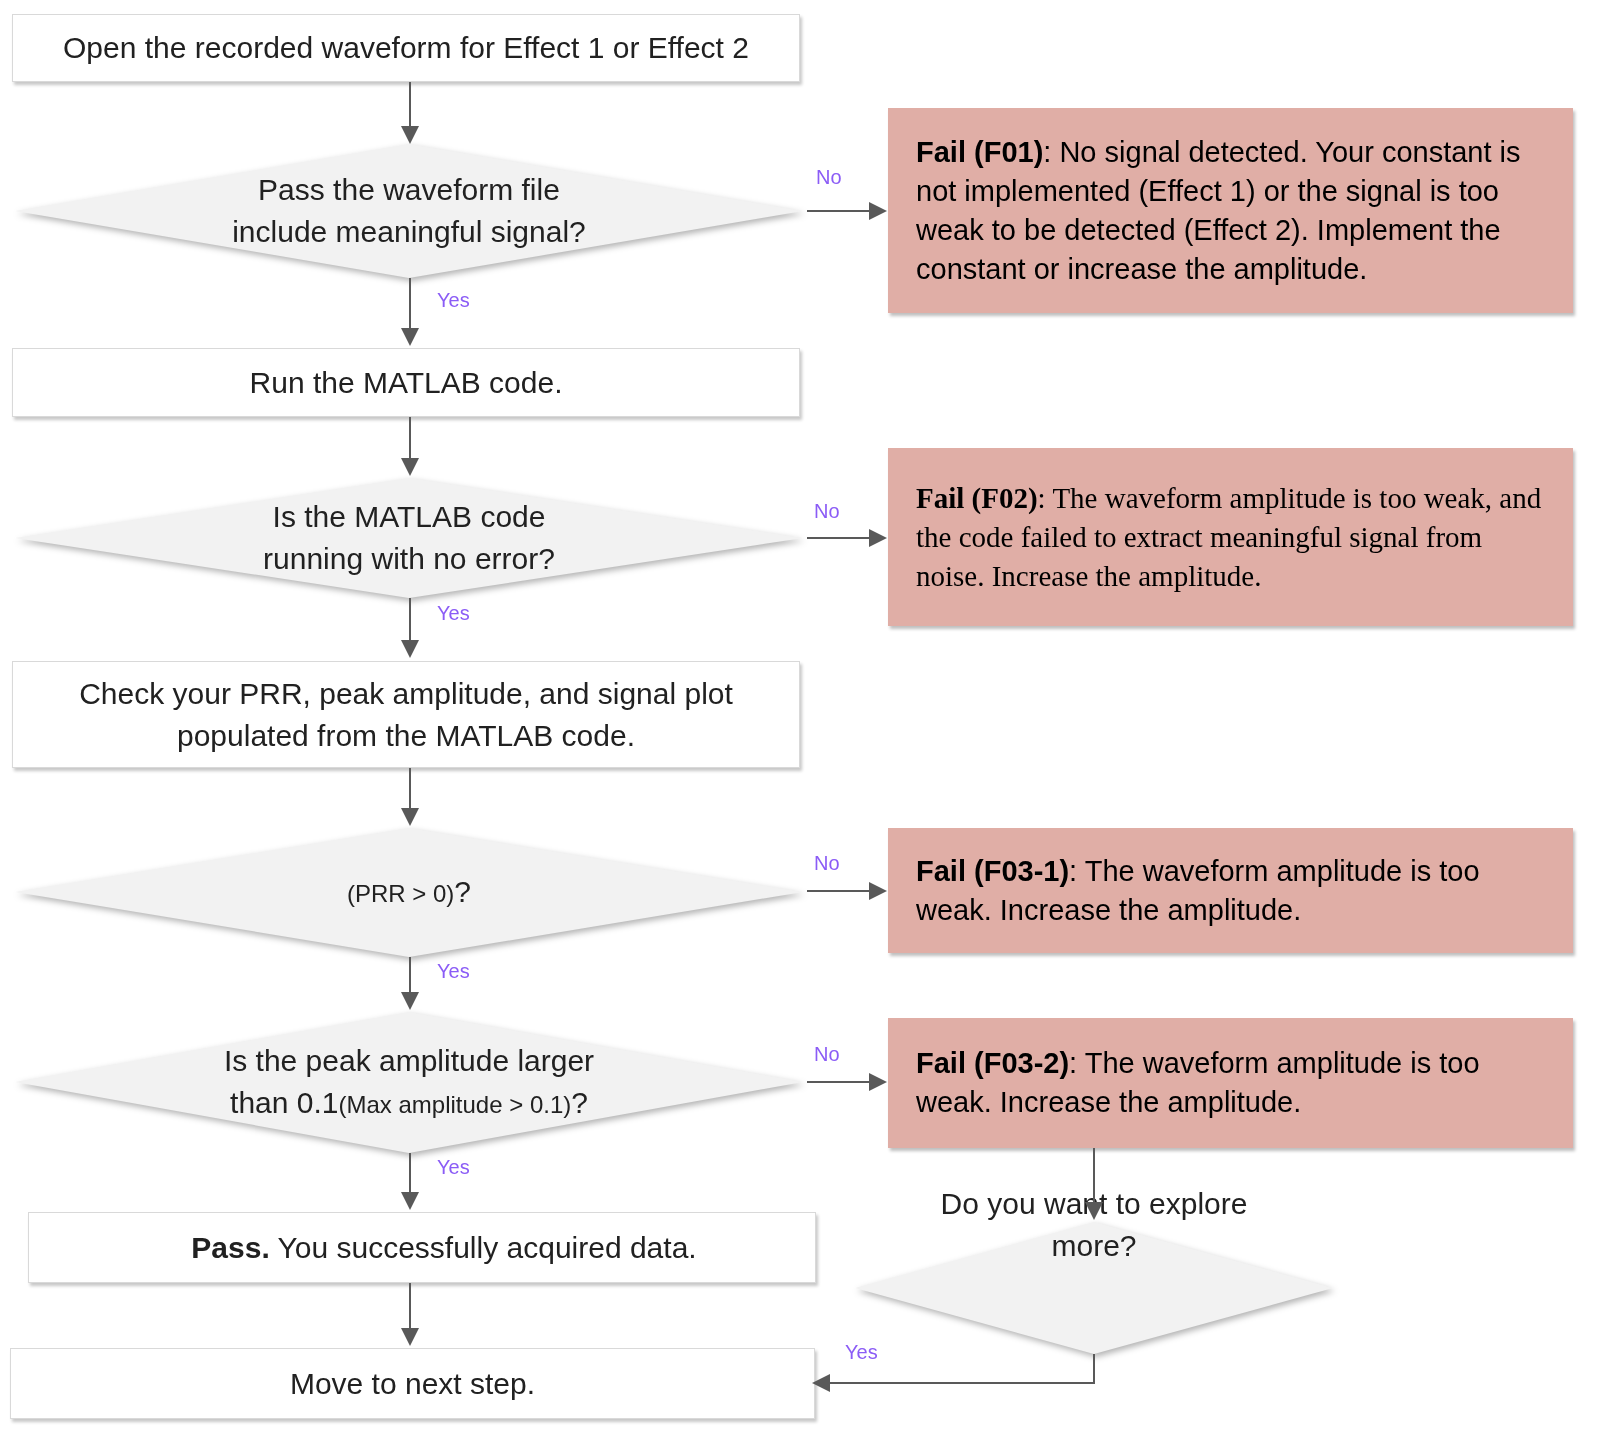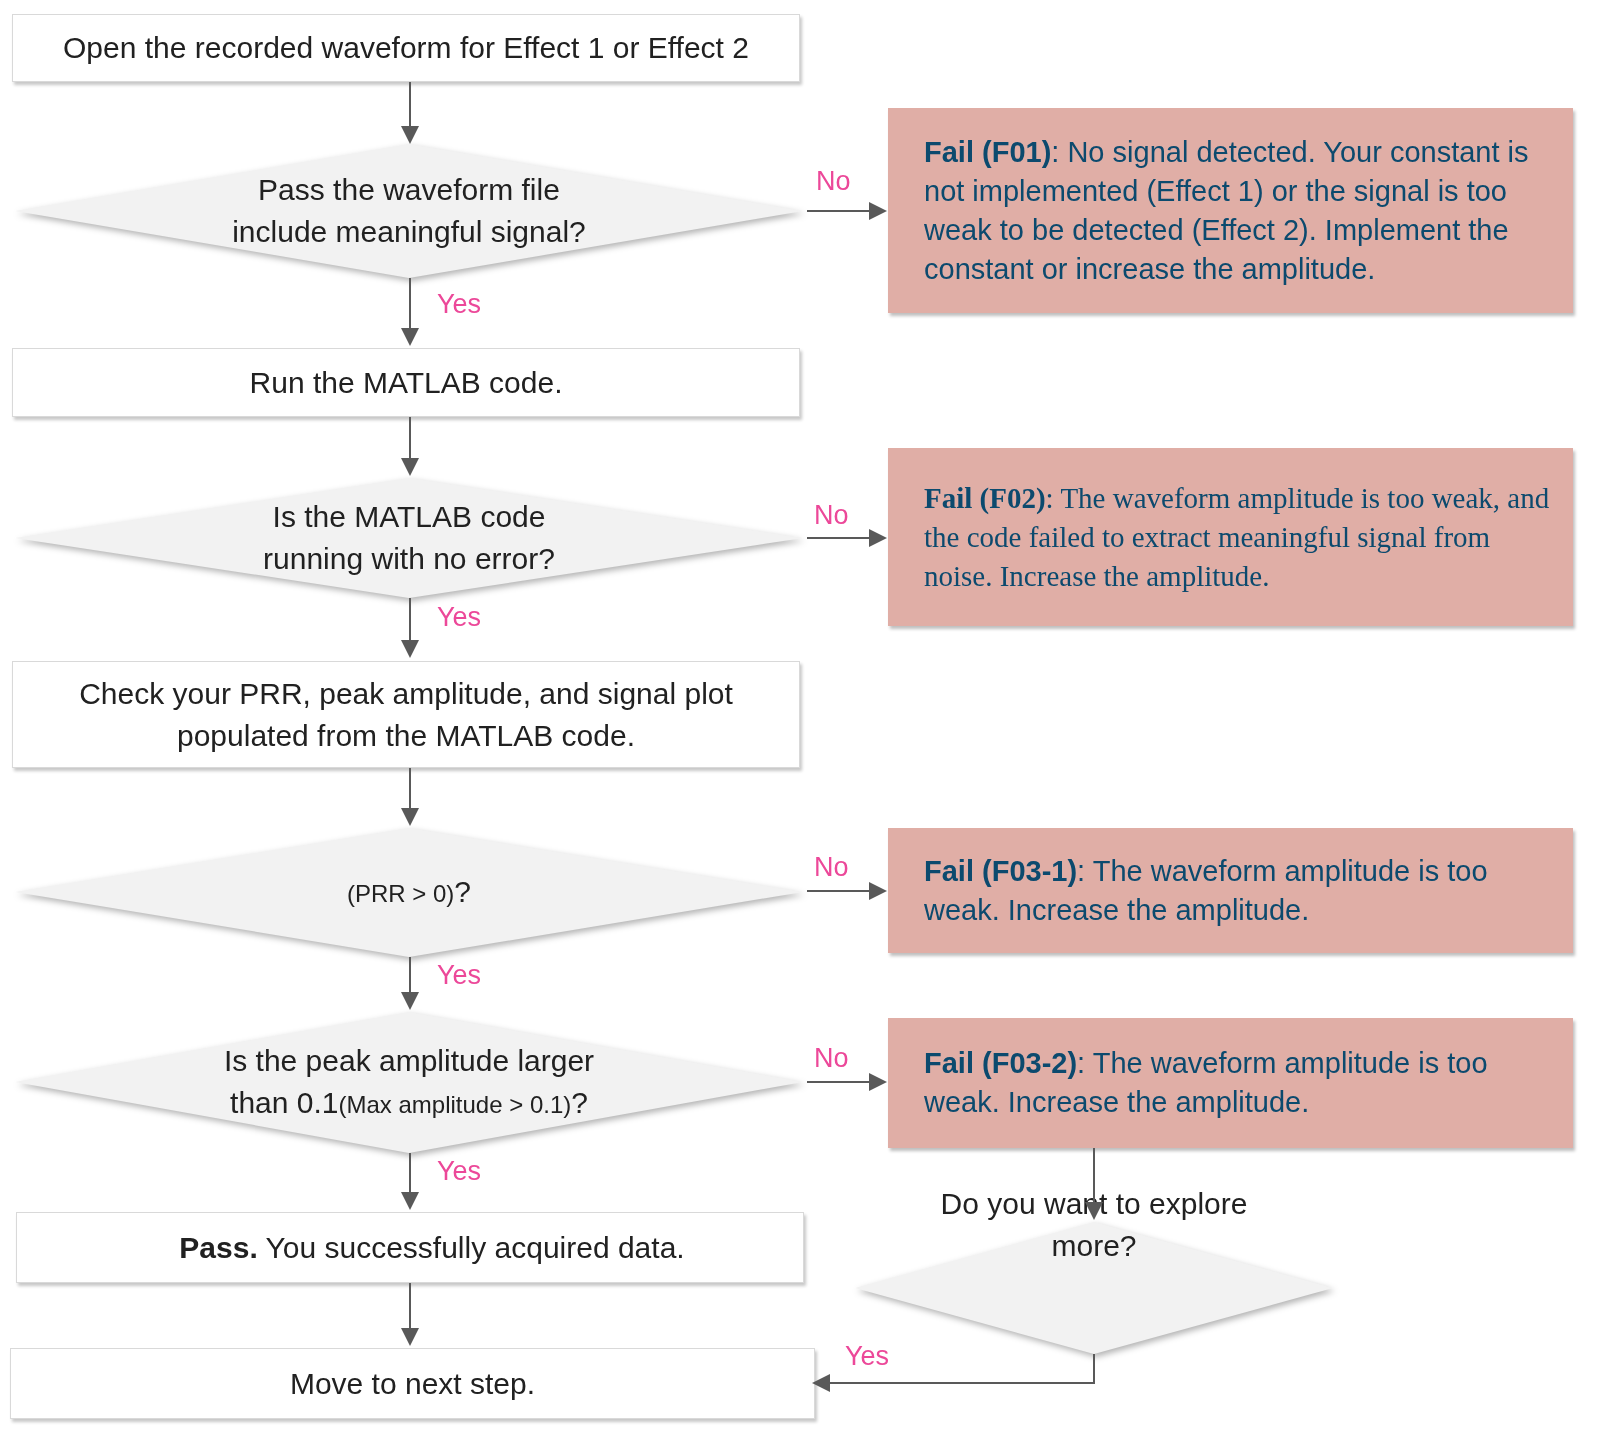--- a/index.html
+++ b/index.html
@@ -12,61 +12,61 @@
   html,body{margin:0;padding:0;background:#ffffff;}
   .stage{
     position:relative;width:1600px;height:1437px;background:#ffffff;
     font-family:"Liberation Sans",sans-serif;color:var(--text);overflow:hidden;border-radius:12px;
   }
   .node{position:absolute;display:flex;align-items:center;justify-content:center;
         text-align:center;box-sizing:border-box;}
   .wbox{background:#ffffff;border:1px solid var(--box-border);
         box-shadow:2px 3px 3px rgba(0,0,0,0.22);font-size:30px;line-height:40px;}
   .fail{background:var(--fail-bg);box-shadow:2px 3px 3px rgba(0,0,0,0.25);
-        font-size:29px;line-height:39px;color:#0c4a6e;text-align:left;
-        justify-content:flex-start;padding:0 16px 0 36px;}
+        font-size:29px;line-height:39px;color:#000000;text-align:left;
+        justify-content:flex-start;padding:0 16px 0 28px;}
   .fail p{margin:0;}
   .bold{font-weight:bold;}
   .dwrap{position:absolute;}
   .dwrap svg{display:block;filter:drop-shadow(2px 3px 3px rgba(0,0,0,0.30));}
   .dtext{position:absolute;display:flex;flex-direction:column;align-items:center;
          justify-content:center;font-size:30px;line-height:42px;text-align:center;}
   .small{font-size:24px;}
   .vline{position:absolute;width:2px;background:var(--arrow);}
   .hline{position:absolute;height:2px;background:var(--arrow);}
   .ah-down{position:absolute;width:0;height:0;
            border-left:9px solid transparent;border-right:9px solid transparent;
            border-top:18px solid var(--arrow);}
   .ah-right{position:absolute;width:0;height:0;
             border-top:9px solid transparent;border-bottom:9px solid transparent;
             border-left:18px solid var(--arrow);}
   .ah-left{position:absolute;width:0;height:0;
            border-top:9px solid transparent;border-bottom:9px solid transparent;
            border-right:18px solid var(--arrow);}
-  .edge-label{position:absolute;font-size:27px;color:#ec4899;}
+  .edge-label{position:absolute;font-size:20px;color:#8b5cf6;}
 </style>
 </head>
 <body>
 
 <div class="stage">
 
   <div class="node wbox" style="left:12px;top:14px;width:788px;height:68px;">
     <span>Open the recorded waveform for Effect 1 or Effect 2</span>
   </div>
 
   <div class="node wbox" style="left:12px;top:348px;width:788px;height:69px;">
     <span>Run the MATLAB code.</span>
   </div>
 
   <div class="node wbox" style="left:12px;top:661px;width:788px;height:107px;flex-direction:column;line-height:42px;">
     <span>Check your PRR, peak amplitude, and signal plot</span>
     <span>populated from the MATLAB code.</span>
   </div>
 
-  <div class="node wbox" style="left:16px;top:1212px;width:788px;height:71px;padding-left:44px;">
+  <div class="node wbox" style="left:28px;top:1212px;width:788px;height:71px;padding-left:44px;">
     <span><span class="bold">Pass.</span><span> You successfully acquired data.</span></span>
   </div>
 
   <div class="node wbox" style="left:10px;top:1348px;width:805px;height:71px;">
     <span>Move to next step.</span>
   </div>
 
   <div class="node fail" style="left:888px;top:108px;width:685px;height:205px;">
     <p><span class="bold">Fail (F01)</span><span>: No signal detected. Your constant is not implemented (Effect 1) or the signal is too weak to be detected (Effect 2). Implement the constant or increase the amplitude.</span></p>
   </div>

